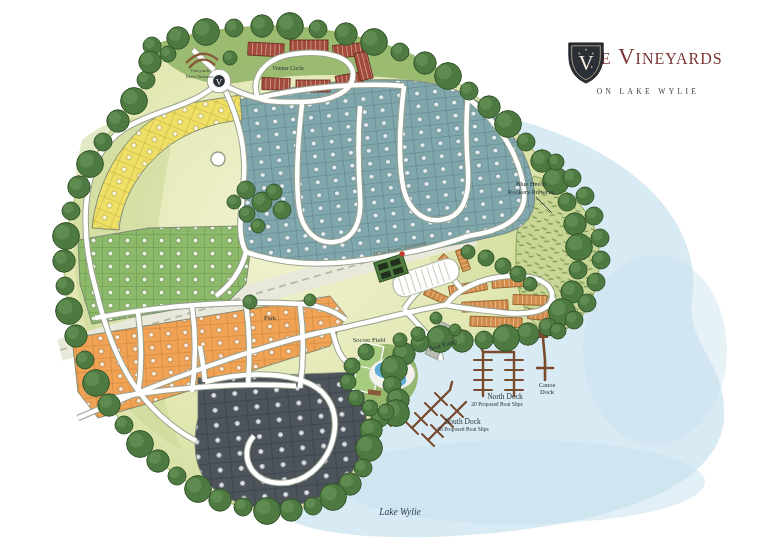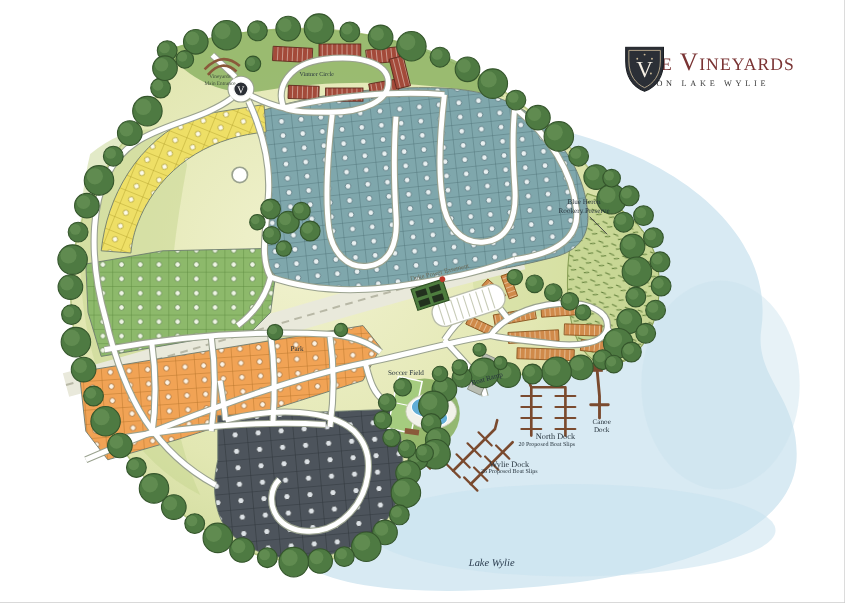--- a/index.html
+++ b/index.html
@@ -17,21 +17,21 @@
   .map-label{position:absolute;font-family:"Liberation Serif",serif;color:var(--label-ink);
     text-align:center;line-height:1.2;white-space:nowrap;transform:translate(-50%,-50%);}
   .two-line{white-space:normal;line-height:1.15;}
   .lbl-note{display:block;font-size:5.5px;}
   
   #logo{position:absolute;left:566px;top:42px;width:164px;display:flex;flex-direction:column;align-items:center;}
   #logo .shield{width:40px;height:42px;}
   #logo .title{font-family:"Liberation Serif",serif;font-variant:small-caps;font-size:23px;
     letter-spacing:1px;color:var(--logo-maroon);margin-top:2px;white-space:nowrap;}
   #logo .subtitle{font-family:"Liberation Serif",serif;text-transform:uppercase;font-size:7.5px;
-    letter-spacing:.45em;color:#3a3a3a;margin-top:1px;}
+    letter-spacing:.45em;color:#3a3a3a;margin-top:17px;}
 </style>
 </head>
 <body>
 
 <div id="stage">
 <svg width="768" height="548" viewBox="0 0 768 548">
   <defs>
     <radialGradient id="grad-ground" cx="42%" cy="42%" r="70%">
       <stop offset="0%" stop-color="#f1f2cf"></stop>
           <stop offset="60%" stop-color="#e2e7b2"></stop>
@@ -461,33 +461,33 @@
 <div class="map-label" style="left:288px;top:68px;font-size:5.5px;">Vintner Circle</div>
 <div class="map-label" style="left:400px;top:249px;font-size:6px;transform:translate(-50%,-50%) rotate(-13deg);color:#6b6b58;">Duke Power Easement</div>
 <div class="map-label" style="left:270px;top:318px;font-size:6.5px;">Park</div>
 <div class="map-label" style="left:369px;top:340px;font-size:6.5px;">Soccer Field</div>
 <div class="map-label" style="left:443px;top:345px;font-size:6.5px;transform:translate(-50%,-50%) rotate(-16deg);">Boat Ramp</div>
 <div class="map-label" style="left:497px;top:400px;font-size:7.5px;text-align:right;">
   <span>North Dock</span>
   <span class="lbl-note">20 Proposed Boat Slips</span>
 </div>
 <div class="map-label" style="left:463px;top:425px;font-size:7.5px;">
-  <span>Wylie Dock</span>
+  <span>South Dock</span>
   <span class="lbl-note">26 Proposed Boat Slips</span>
 </div>
 <div class="map-label two-line" style="left:547px;top:388px;font-size:6.5px;width:32px;">Canoe Dock</div>
 <div class="map-label" style="left:531px;top:188px;font-size:6.5px;">
   <span>Blue Heron</span><br>
   <span>Rookery Preserve</span>
 </div>
 <div class="map-label" style="left:200px;top:74px;font-size:4.8px;color:#3c4a38;">
   <span>Vineyards</span><br>
   <span>Main Entrance</span>
 </div>
-<div class="map-label" style="left:400px;top:513px;font-size:9.5px;font-style:italic;color:#2c3e50;margin-left:47px;">Lake Wylie</div>
+<div class="map-label" style="left:400px;top:513px;font-size:9.5px;font-style:italic;color:#2c3e50;">Lake Wylie</div>
 
 <div id="logo">
   <svg class="shield" viewBox="0 0 40 44">
     <path d="M2,1 H38 V14 C38,30 30,39 20,43 C10,39 2,30 2,14 Z" fill="var(--logo-shield)" stroke="#1a1d22" stroke-width="1"></path>
     <path d="M5,4 H35 V14 C35,28 28,36 20,39.5 C12,36 5,28 5,14 Z" fill="none" stroke="#c9b896" stroke-width="0.8"></path>
     <circle cx="13" cy="12" r="0.9" fill="#c9b896"></circle>
         <circle cx="27" cy="12" r="0.9" fill="#c9b896"></circle>
     <circle cx="20" cy="8" r="0.9" fill="#c9b896"></circle>
         <circle cx="26" cy="26" r="0.9" fill="#c9b896"></circle>
     <text x="20" y="29" text-anchor="middle" font-family="Liberation Serif, serif" font-size="22" fill="#f5efe4">V</text>

